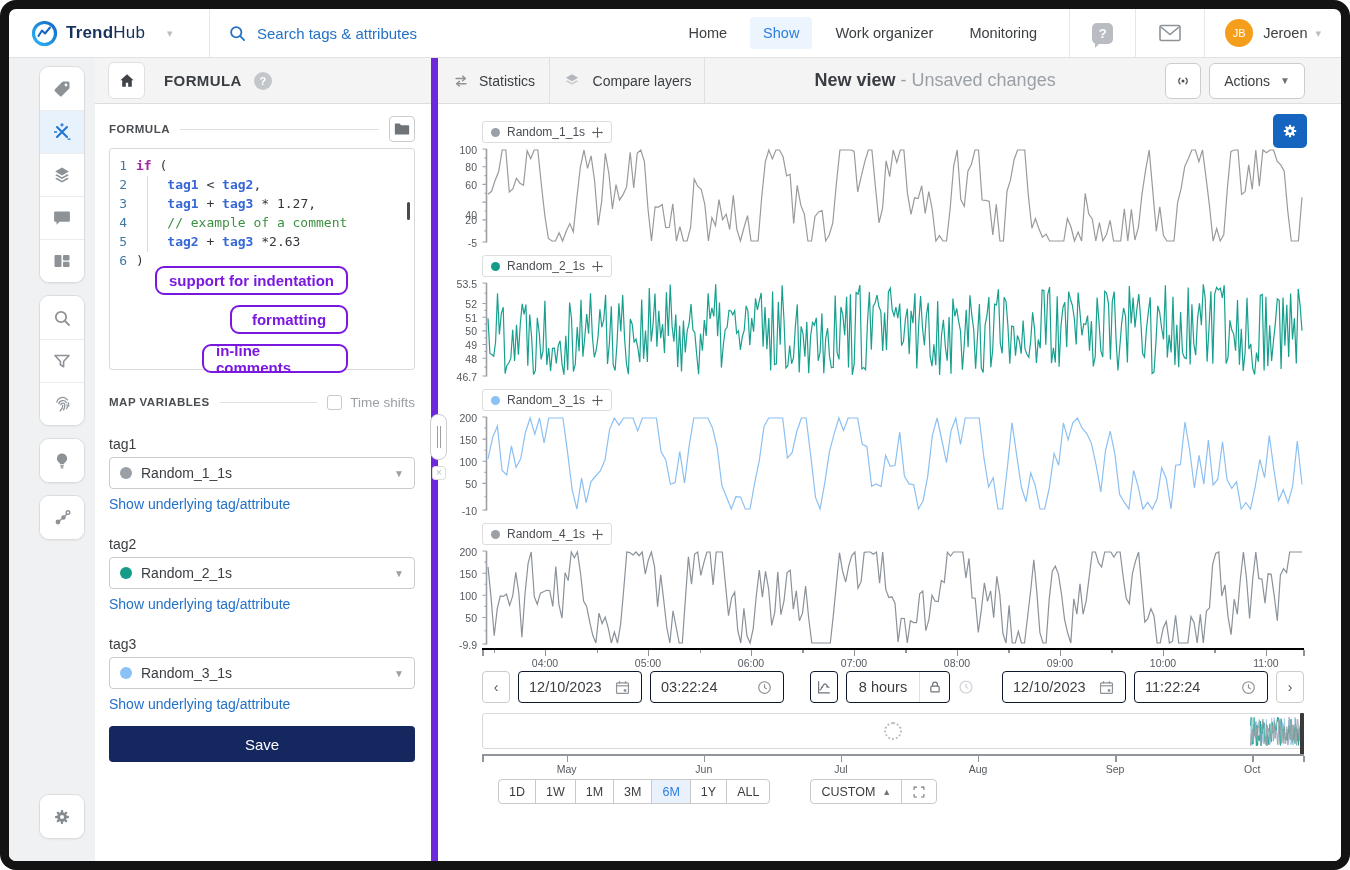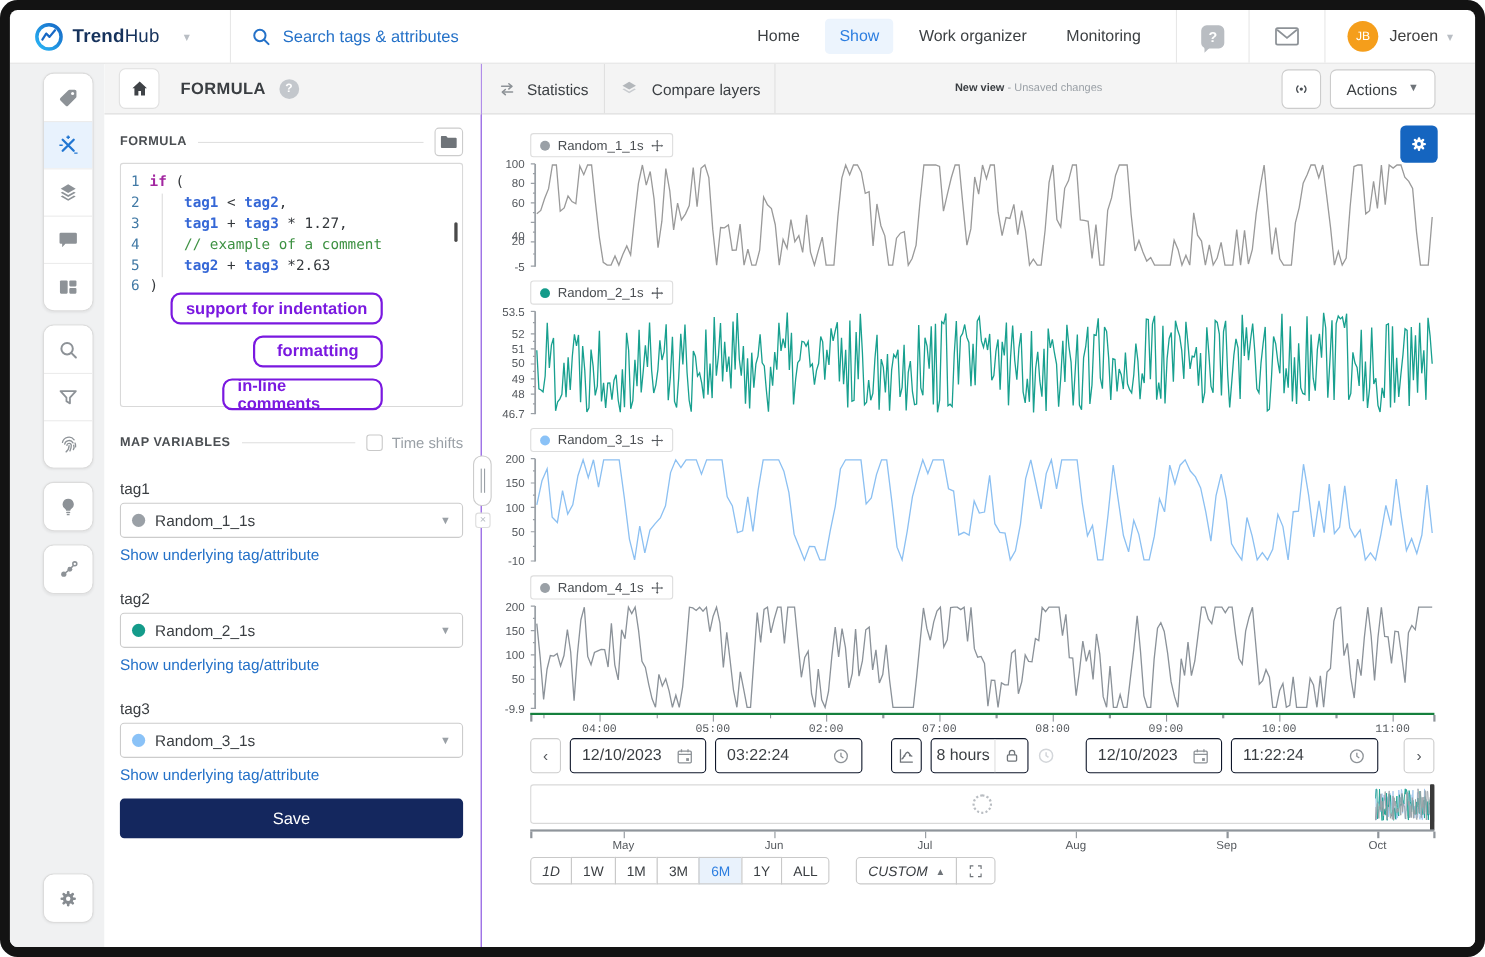--- a/index.html
+++ b/index.html
@@ -34,21 +34,21 @@
 
   
   .rail { width:86px; flex:none; background:#f0f1f2; display:flex; flex-direction:column; align-items:flex-start; padding:8px 0 10px 30px; }
   .rail-group { background:#fff; border:1px solid #dcdcdc; border-radius:10px; overflow:hidden; margin-bottom:12px; box-shadow:0 1px 2px rgba(0,0,0,.05); }
   .rail-btn { width:44px; height:43px; display:flex; align-items:center; justify-content:center; border-top:1px solid #ececec; cursor:pointer; background:#fff;}
   .rail-btn:first-child { border-top:none; }
   .rail-btn.active { background:#e8f2fd; }
   .rail-bottom { margin-top:auto; }
 
   
-  .panel { width:343px; flex:none; background:#fff; border-right:1px solid #6d28d9; display:flex; flex-direction:column; position:relative;}
+  .panel { width:343px; flex:none; background:#fff; border-right:7px solid #6d28d9; display:flex; flex-direction:column; position:relative;}
   .panel-header { height:46px; flex:none; background:#f4f4f4; border-bottom:1px solid #ddd; display:flex; align-items:center; padding-left:13px; }
   .home-btn { width:37px; height:37px; background:#fff; border:1px solid #e0e0e0; border-radius:6px; display:flex; align-items:center; justify-content:center; cursor:pointer; }
   .panel-title { font-size:15px; font-weight:bold; color:#3a3e42; letter-spacing:.4px; margin-left:19px; }
   .q-circle { width:18px; height:18px; border-radius:50%; background:#c3c7cc; color:#fff; font-size:11px; font-weight:bold; display:flex; align-items:center; justify-content:center; margin-left:12px; cursor:pointer;}
   .panel-content { position:relative; padding:12px 16px 0 14px; flex:1; }
   .sec-row { display:flex; align-items:center; height:26px; margin-bottom:6px;}
   .sec-label { font-size:11.5px; font-weight:bold; color:#4a4e52; letter-spacing:.5px; white-space:nowrap;}
   .hline { flex:1; height:1px; background:#e0e0e0; margin:0 10px; }
   .folder-btn { width:26px; height:26px; border:1px solid #ccc; border-radius:4px; background:#fff; display:flex; align-items:center; justify-content:center; cursor:pointer;}
   .editor { height:222px; border:1px solid #d9d9d9; border-radius:3px; position:relative; padding-top:7px; font-family:"DejaVu Sans Mono", monospace; font-size:13px; overflow:hidden; background:#fff;}
@@ -76,72 +76,72 @@
   
   .split-handle { position:absolute; left:421px; top:356px; width:17px; height:46px; background:#fff; border:1px solid #ccc; border-radius:8px; display:flex; align-items:center; justify-content:center; gap:2px; z-index:5; cursor:col-resize;}
   .split-handle i { width:1px; height:22px; background:#9aa0a6; display:block;}
   .split-close { position:absolute; left:423px; top:408px; width:14px; height:14px; border:1px solid #ddd; border-radius:3px; background:#fff; color:#b9bec4; font-size:10px; line-height:12px; text-align:center; z-index:5; cursor:pointer;}
 
   
   .view { flex:1; position:relative; background:#fff; min-width:0; }
   .view-toolbar { height:46px; background:#f4f4f4; border-bottom:1px solid #ddd; display:flex; align-items:center;justify-content:center; }
   .vt-cell { display:flex; align-items:center; justify-content:center; gap:9px; align-self:stretch; border-right:1px solid #e0e0e0; font-size:14px; color:#3a3e42; cursor:pointer; white-space:nowrap;}
   .vt-stat { width:112px; } .vt-cmp { width:155px;gap:12px; }
-  .vt-center { flex:1; text-align:center; font-size:10px; }
+  .vt-center { flex:1; text-align:center; font-size:18px; }
   .vt-title { font-weight:bold; color:#3a3e42; }
   .vt-status { color:#9aa0a6; }
   .vt-right { display:flex; align-items:center; gap:8px; margin-right:36px; }
   .live-btn { width:36px; height:36px; background:#fff; border:1px solid #ccc; border-radius:6px; display:flex; align-items:center; justify-content:center; cursor:pointer;}
   .actions-btn { height:36px; background:#fff; border:1px solid #ccc; border-radius:6px; display:flex; align-items:center; padding:0 14px; gap:10px; font-size:14px; color:#3c4043; cursor:pointer;}
   .actions-caret { font-size:10px; color:#6f7479; }
 
   .gear-fab { position:absolute; top:56px; right:34px; width:34px; height:34px; background:#1565c0; border-radius:5px; display:flex; align-items:center; justify-content:center; cursor:pointer; z-index:4;}
 
   .charts { position:absolute; top:46px; left:0; right:0; }
   .chart { margin-bottom:12px; }
   .chart:first-child { margin-top:17px; }
   .legend-chip { display:inline-flex; align-items:center; height:22px; margin-left:44px; margin-bottom:5px; border:1px solid #ddd; border-radius:3px; background:#fff; padding:0 8px; gap:7px; cursor:grab;}
   .lg-dot { width:9px; height:9px; border-radius:50%; }
   .lg-label { font-size:12px; color:#4a4e52; }
   .chart-plot { display:flex; padding:0 37px 0 8px; height:95px; }
   .ylabels { width:36px; flex:none; position:relative; }
   .ylabels span { position:absolute; right:5px; font-size:10.5px; color:#55595e; white-space:nowrap;}
   .plot-area { flex:1; min-width:0; height:95px; }
 
-  .x-axis { position:relative; margin:-9px 37px 0 44px; height:26px; border-top:2px solid #15803d;font-family:Liberation Mono, monospace; }
+  .x-axis { position:relative; margin:-9px 37px 0 44px; height:26px; border-top:2px solid #000000; }
   .x-tick { position:absolute; top:0; width:1.5px; height:6px; background:#8f959b; }
   .x-tick.minor { height:3px; }
   .x-lab { position:absolute; top:7px; transform:translateX(-50%); font-size:10.5px; color:#55595e; }
 
   .tc { position:absolute; top:613px; left:44px; right:37px; height:32px; display:flex; align-items:center; }
   .tc-btn { width:28px; height:32px; border:1px solid #ccc; border-radius:4px; background:#fff; display:flex; align-items:center; justify-content:center; color:#55595e; font-size:14px; cursor:pointer;}
   .tc-field { height:32px; border:1px solid #0f172a; border-radius:4px; background:#fff; display:flex; align-items:center; padding:0 10px; font-size:14.5px; color:#3a3e42; cursor:pointer;}
   .tc-field .ficon { margin-left:auto; display:flex; }
   .f-date1{ width:124px; margin-left:8px; } .f-time1{ width:134px; margin-left:8px; }
   .f-sig { width:28px; margin-left:26px; padding:0; justify-content:center;}
-  .f-dur { width:89px; margin-left:8px; padding:0; }
+  .f-dur { width:104px; margin-left:8px; padding:0; }
   .dur-text { flex:1; text-align:center; font-size:14.5px; }
   .dur-lock { width:30px; align-self:stretch; border-left:1px solid #e0e0e0; display:flex; align-items:center; justify-content:center;}
   .f-hist { width:28px; margin-left:2px; display:flex; align-items:center; justify-content:center; cursor:default;}
   .f-date2{ width:124px; margin-left:22px; } .f-time2{ width:134px; margin-left:8px; }
   .tc-next { margin-left:auto; }
 
   .overview { position:absolute; top:655px; left:44px; right:37px; height:36px; border:1px solid #d9d9d9; border-radius:3px; background:#fff; }
   .spinner { position:absolute; left:50%; top:50%; width:18px; height:18px; margin:-9px 0 0 -9px; border:2px dotted #b9bdc2; border-radius:50%; }
   .wave { position:absolute; right:1px; top:1px; height:32px; width:52px; }
   .ov-handle { position:absolute; right:-1px; top:-1px; width:4px; height:42px; background:#3a3a3a; border-radius:1px; cursor:ew-resize;}
 
   .m-axis { position:absolute; top:696px; left:44px; right:37px; height:24px; border-top:2px solid #8f959b; }
   .m-tick { position:absolute; top:0; width:1.5px; height:6px; background:#8f959b; }
   .m-lab { position:absolute; top:7px; transform:translateX(-50%); font-size:10.5px; color:#55595e; }
 
   .range-row { position:absolute; top:721px; left:44px; display:flex; align-items:center; }
   .rgroup { display:inline-flex; }
   .rbtn { height:25px; padding:0 10px; border:1px solid #c9c9c9; margin-left:-1px; background:#fff; font-size:12.5px; color:#3a3e42; display:flex; align-items:center; cursor:pointer; white-space:nowrap;}
-  .rbtn:first-child { border-radius:4px 0 0 4px; margin-left:0;font-style:italic; }
+  .rbtn:first-child { border-radius:4px 0 0 4px; margin-left:16px; }
   .rbtn:last-child { border-radius:0 4px 4px 0; }
   .rbtn.active { color:#2b7de0; background:#e9f2fc; }
   .custom-group { margin-left:24px; }
   .rbtn .cc { font-size:9px; color:#6f7479; margin-left:7px; }
 </style>
 </head>
 <body>
 
 <div class="stage">
 <div class="app">
@@ -562,21 +562,21 @@
                     <path d="M0.5 1.0 H4.5 M2.5 12.1 H4.5 M0.5 23.2 H4.5 M2.5 34.2 H4.5 M0.5 45.3 H4.5 M2.5 56.4 H4.5 M0.5 67.5 H4.5 M2.5 80.7 H4.5 M0.5 94.0 H4.5 " stroke="#9aa0a6" stroke-width="1.1" fill="none"></path>
                     <polyline points="6.0,16.9 9.1,47.9 12.2,85.8 15.3,58.4 18.3,46.0 21.4,46.4 24.5,44.1 27.6,55.4 30.7,45.9 33.8,22.3 36.8,42.7 39.9,87.1 43.0,44.0 46.1,13.4 49.2,2.0 52.3,46.7 55.3,54.3 58.4,43.2 61.5,41.7 64.6,40.3 67.7,40.5 70.8,56.4 73.8,16.6 76.9,54.4 80.0,68.1 83.1,22.6 86.2,30.6 89.3,2.0 92.3,7.8 95.4,2.0 98.5,23.0 101.6,51.1 104.7,56.7 107.8,72.3 110.8,85.3 113.9,93.0 117.0,63.1 120.1,73.6 123.2,67.2 126.3,78.3 129.3,93.0 132.4,82.0 135.5,93.0 138.6,74.4 141.7,39.8 144.8,2.0 147.8,2.6 150.9,5.0 154.0,2.0 157.1,5.7 160.2,2.0 163.3,24.2 166.3,10.2 169.4,2.0 172.5,16.4 175.6,56.8 178.7,24.9 181.8,50.8 184.8,77.5 187.9,93.0 191.0,60.8 194.1,76.7 197.2,93.0 200.3,93.0 203.3,50.6 206.4,6.8 209.5,34.1 212.6,4.0 215.7,2.0 218.8,25.3 221.8,12.9 224.9,2.0 228.0,2.0 231.1,35.0 234.2,2.0 237.3,2.0 240.3,2.0 243.4,33.9 246.5,65.7 249.6,47.6 252.7,42.1 255.8,80.7 258.8,93.0 261.9,58.2 265.0,86.1 268.1,93.0 271.2,78.6 274.3,45.8 277.3,20.0 280.4,47.1 283.5,21.4 286.6,38.8 289.7,75.4 292.8,62.1 295.8,21.9 298.9,64.7 302.0,50.8 305.1,22.5 308.2,20.1 311.3,59.1 314.3,40.7 317.4,70.8 320.5,63.2 323.6,36.1 326.7,68.2 329.8,93.0 332.8,93.0 335.9,93.0 339.0,93.0 342.1,93.0 345.2,93.0 348.3,93.0 351.3,65.6 354.4,33.8 357.5,2.7 360.6,21.3 363.7,32.0 366.8,15.6 369.8,5.6 372.9,2.0 376.0,38.2 379.1,31.7 382.2,2.4 385.3,2.0 388.3,2.0 391.4,4.2 394.5,2.0 397.6,33.2 400.7,2.0 403.8,39.7 406.8,47.5 409.9,46.8 413.0,53.2 416.1,92.0 419.2,68.4 422.3,68.5 425.3,93.0 428.4,70.8 431.5,72.6 434.6,72.6 437.7,43.8 440.8,41.0 443.8,80.7 446.9,69.6 450.0,45.3 453.1,51.2 456.2,51.6 459.3,30.5 462.3,32.4 465.4,2.2 468.5,6.1 471.6,2.0 474.7,2.0 477.8,2.0 480.8,2.0 483.9,27.9 487.0,8.4 490.1,47.9 493.2,48.2 496.3,82.5 499.3,60.3 502.4,32.8 505.5,51.3 508.6,40.9 511.7,67.6 514.8,26.3 517.8,44.6 520.9,83.3 524.0,93.0 527.1,55.4 530.2,93.0 533.3,93.0 536.3,81.4 539.4,93.0 542.5,93.0 545.6,66.7 548.7,40.5 551.8,9.8 554.8,41.9 557.9,82.6 561.0,93.0 564.1,93.0 567.2,49.4 570.3,21.1 573.3,16.1 576.4,24.1 579.5,44.0 582.6,69.7 585.7,83.1 588.8,93.0 591.8,48.8 594.9,64.1 598.0,33.7 601.1,64.2 604.2,50.9 607.3,26.0 610.3,2.0 613.4,2.0 616.5,12.7 619.6,17.0 622.7,2.0 625.8,2.0 628.8,2.0 631.9,7.0 635.0,2.0 638.1,2.0 641.2,27.0 644.3,48.6 647.3,53.8 650.4,23.7 653.5,11.1 656.6,2.0 659.7,37.0 662.8,72.0 665.8,68.7 668.9,58.8 672.0,65.7 675.1,93.0 678.2,93.0 681.3,77.8 684.3,71.4 687.4,93.0 690.5,91.2 693.6,65.4 696.7,93.0 699.8,93.0 702.8,93.0 705.9,93.0 709.0,66.6 712.1,72.6 715.2,93.0 718.3,64.4 721.3,93.0 724.4,61.0 727.5,57.8 730.6,14.6 733.7,3.5 736.8,2.0 739.8,46.0 742.9,34.9 746.0,66.3 749.1,84.6 752.2,49.2 755.3,64.3 758.3,29.7 761.4,2.0 764.5,28.2 767.6,68.5 770.7,29.5 773.8,2.0 776.8,28.6 779.9,29.0 783.0,53.1 786.1,23.8 789.2,24.3 792.3,46.4 795.3,70.6 798.4,25.2 801.5,18.6 804.6,22.5 807.7,2.0 810.8,2.0 813.8,2.0 816.9,2.0 820.0,2.0 " fill="none" stroke="#8b9299" stroke-width="1.2"></polyline>
                   </svg></div>
               </div></div>
             <div class="x-axis">
               <span class="x-tick" style="left: 7.66%;"></span>
               <span class="x-lab" style="left: 7.66%;">04:00</span>
               <span class="x-tick" style="left: 20.19%;"></span>
               <span class="x-lab" style="left: 20.19%;">05:00</span>
               <span class="x-tick" style="left: 32.72%;"></span>
-              <span class="x-lab" style="left: 32.72%;">02:00</span>
+              <span class="x-lab" style="left: 32.72%;">06:00</span>
               <span class="x-tick" style="left: 45.25%;"></span>
               <span class="x-lab" style="left: 45.25%;">07:00</span>
               <span class="x-tick" style="left: 57.78%;"></span>
               <span class="x-lab" style="left: 57.78%;">08:00</span>
               <span class="x-tick" style="left: 70.31%;"></span>
               <span class="x-lab" style="left: 70.31%;">09:00</span>
               <span class="x-tick" style="left: 82.84%;"></span>
               <span class="x-lab" style="left: 82.84%;">10:00</span>
               <span class="x-tick" style="left: 95.37%;"></span>
               <span class="x-lab" style="left: 95.37%;">11:00</span>

